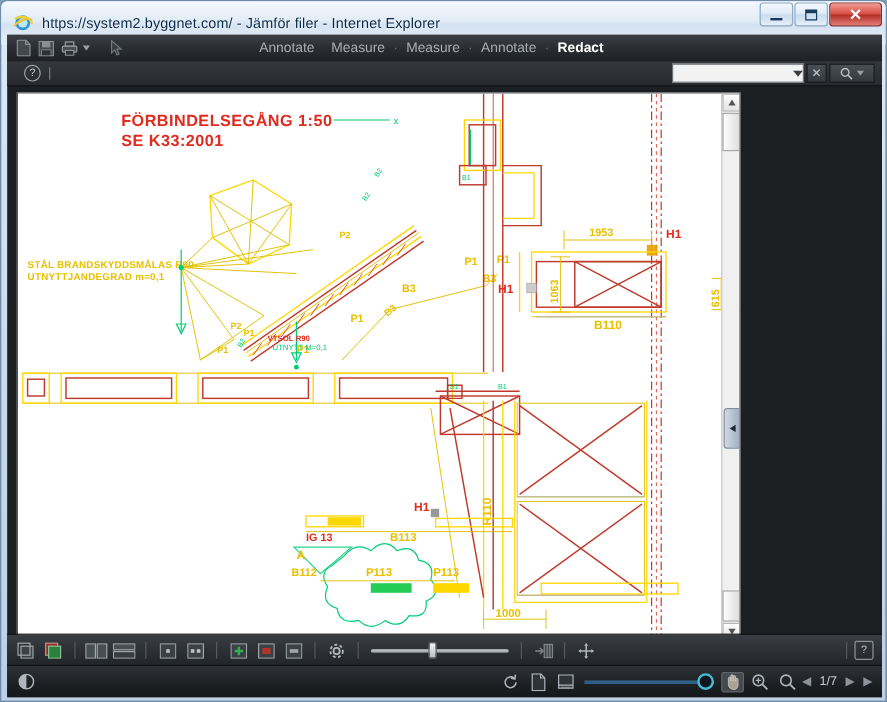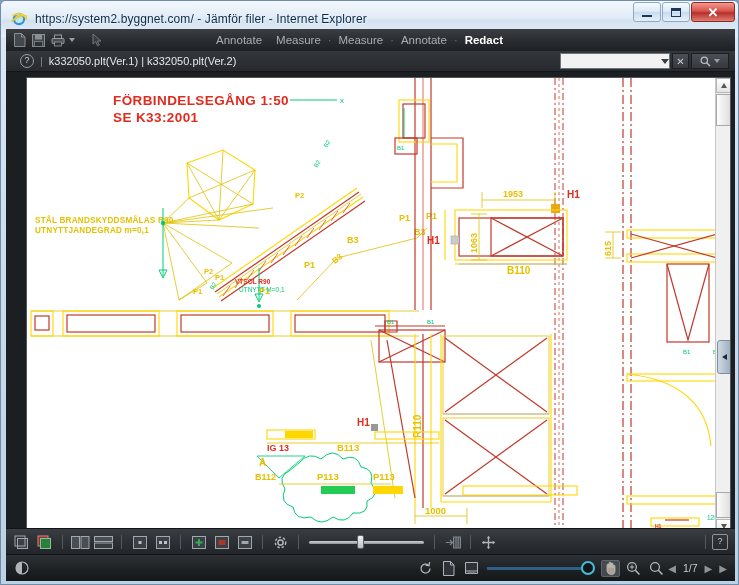--- a/index.html
+++ b/index.html
@@ -85,21 +85,21 @@
   .sb-caret{width:0;height:0;border-left:4px solid transparent;border-right:4px solid transparent;border-top:5px solid #3a3f44;margin-left:1px;}
   .sbtn{
     width:17px;height:16px;background:linear-gradient(180deg,#4a4f55,#35393e);
     border:1px solid #1c1f22;color:#c9ced3;font-size:10px;
     display:flex;align-items:center;justify-content:center;box-sizing:border-box;
   }
   .sbtn.grp{width:38px;gap:2px;}
 
   
   .canvaswrap{
-    position:absolute;left:20px;top:48px;width:705px;height:472px;
+    position:absolute;left:8px;top:48px;width:603px;height:472px;
     background:#fff;border:1px solid #50555b;box-sizing:border-box;overflow:hidden;
   }
   .canvas{position:absolute;left:0;top:0;width:689px;height:456px;overflow:hidden;background:#fff;}
   .canvas svg{position:absolute;left:0;top:0;}
 
   
   .vsb{
     position:absolute;right:0;top:0;width:15px;height:456px;
     background:#f0f0f0;border-left:1px solid #c8c8c8;box-sizing:border-box;
   }
@@ -245,21 +245,20 @@
         <span class="misep">·</span>
         <span class="mi">Annotate</span>
         <span class="misep">·</span>
         <span class="mi active">Redact</span>
       </div>
     </div>
 
     <div class="tabbar">
       <span class="tab-help">?</span>
       <span class="tab-sep">|</span>
-      <span class="tab-title">k332050.plt(Ver.1) | k332050.plt(Ver.2)</span>
 
       <div class="searchwrap">
         <div class="searchbox">
           <input type="text" placeholder="" style="">
           <span class="sb-caret"></span>
         </div>
         <div class="sbtn">✕</div>
         <div class="sbtn grp">
           <svg width="11" height="11" viewBox="0 0 11 11">
               <circle cx="4.3" cy="4.3" r="3.2" fill="none" stroke="#b9bfc5" stroke-width="1.2"></circle>

